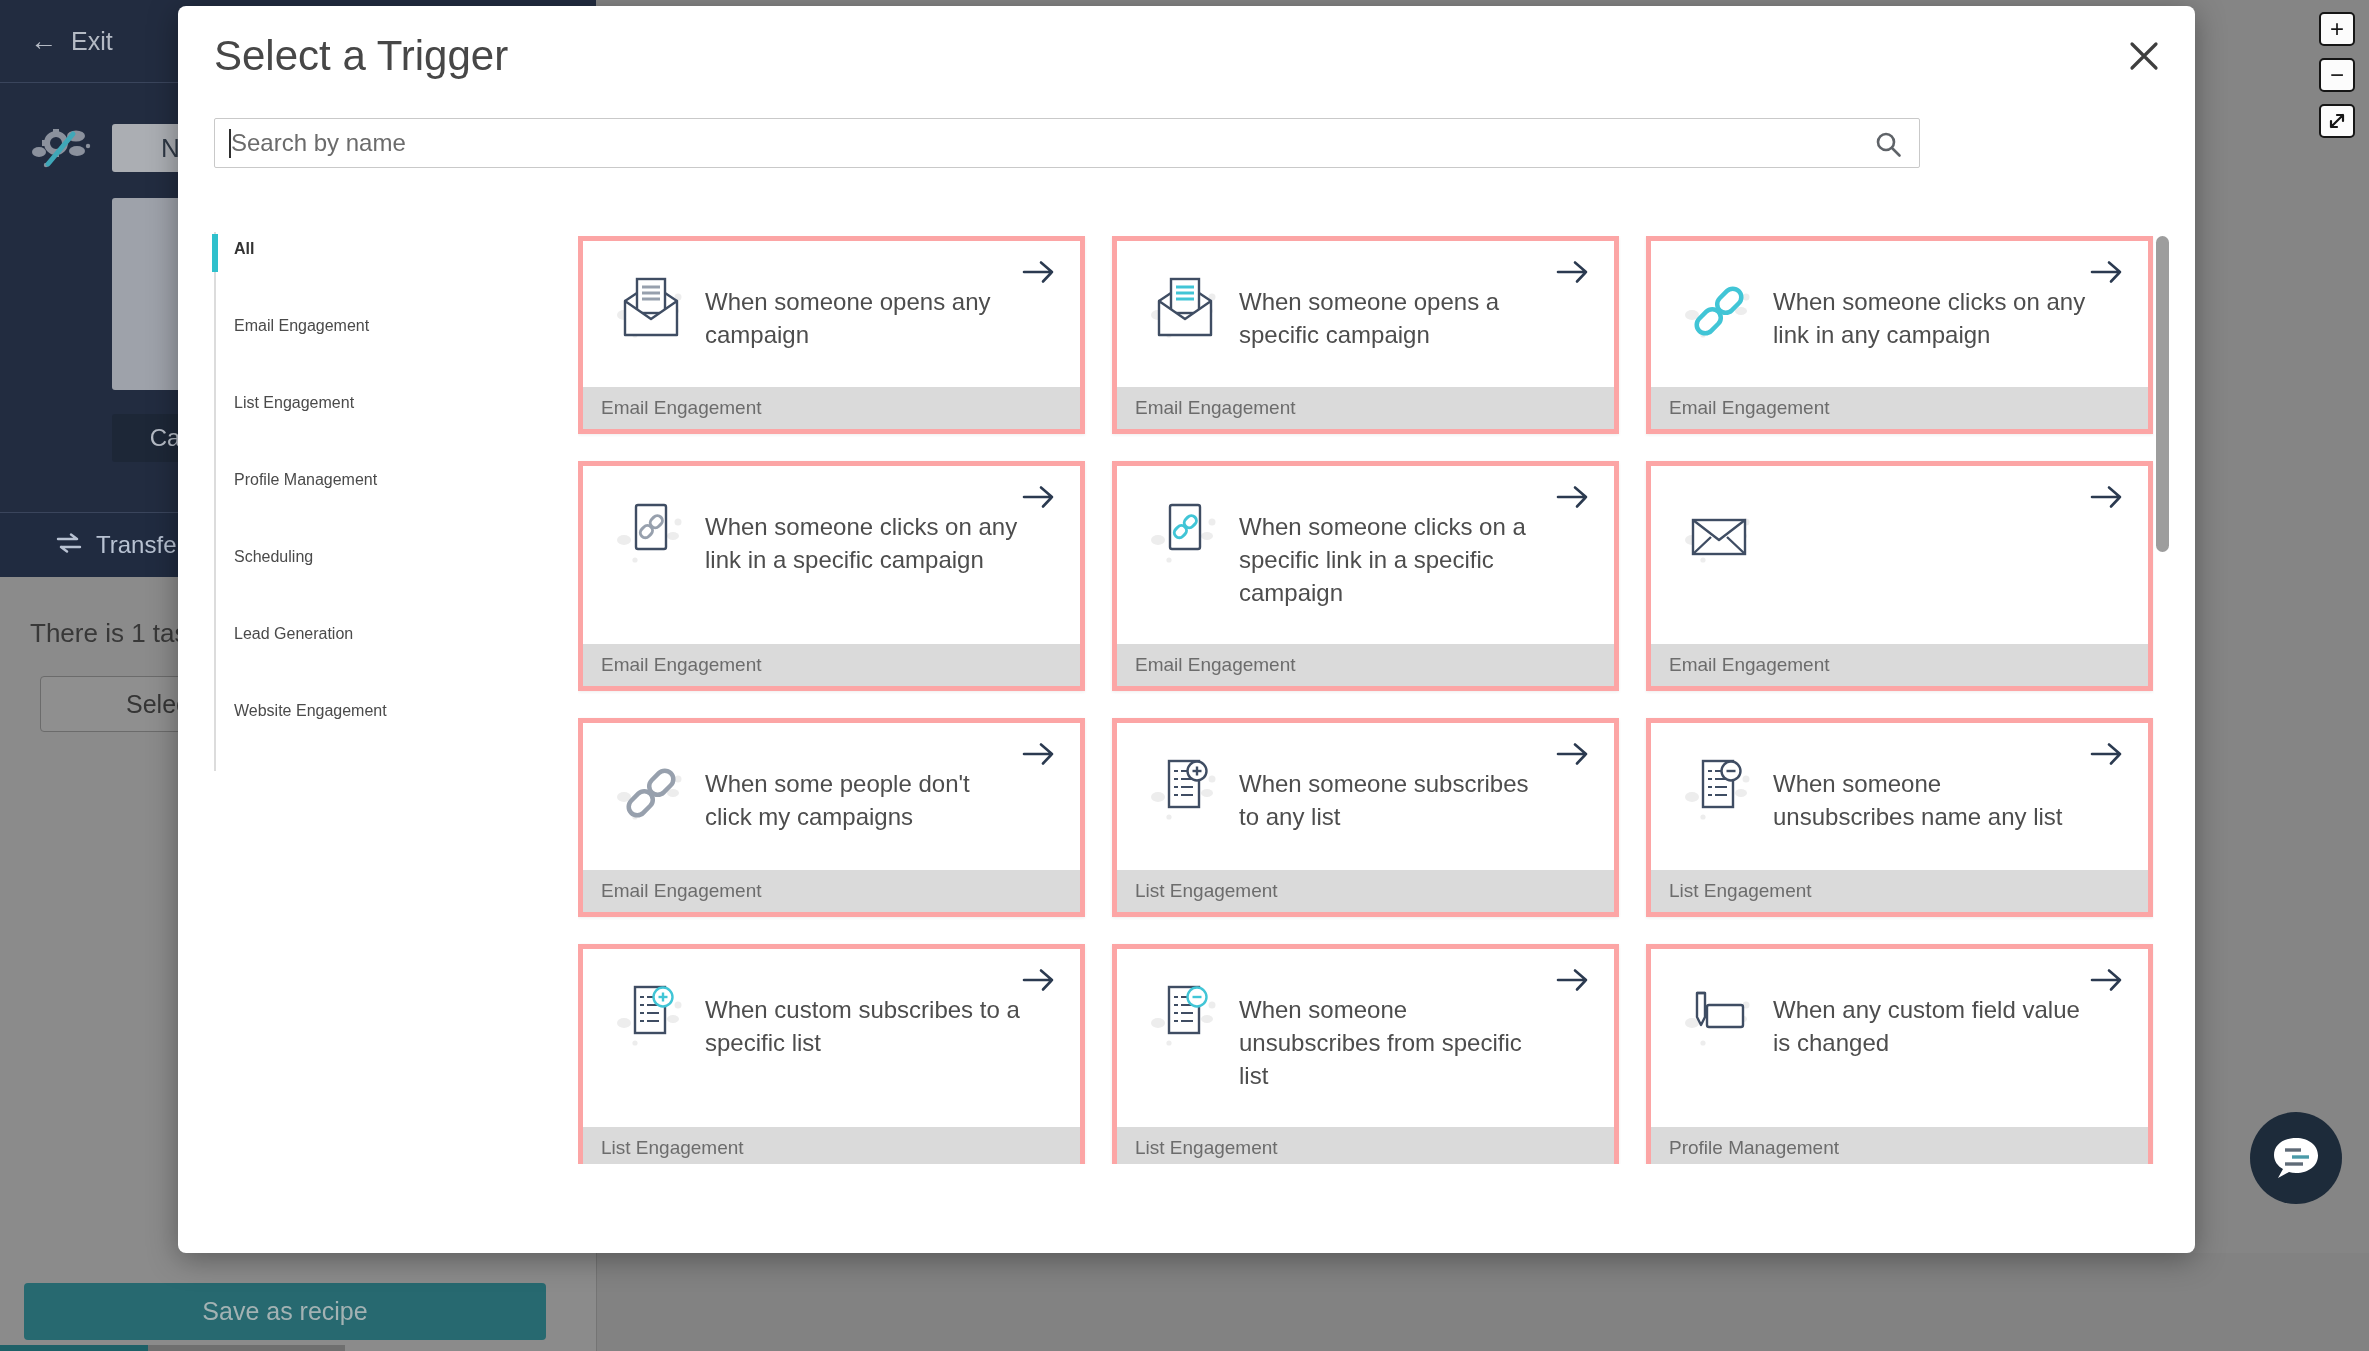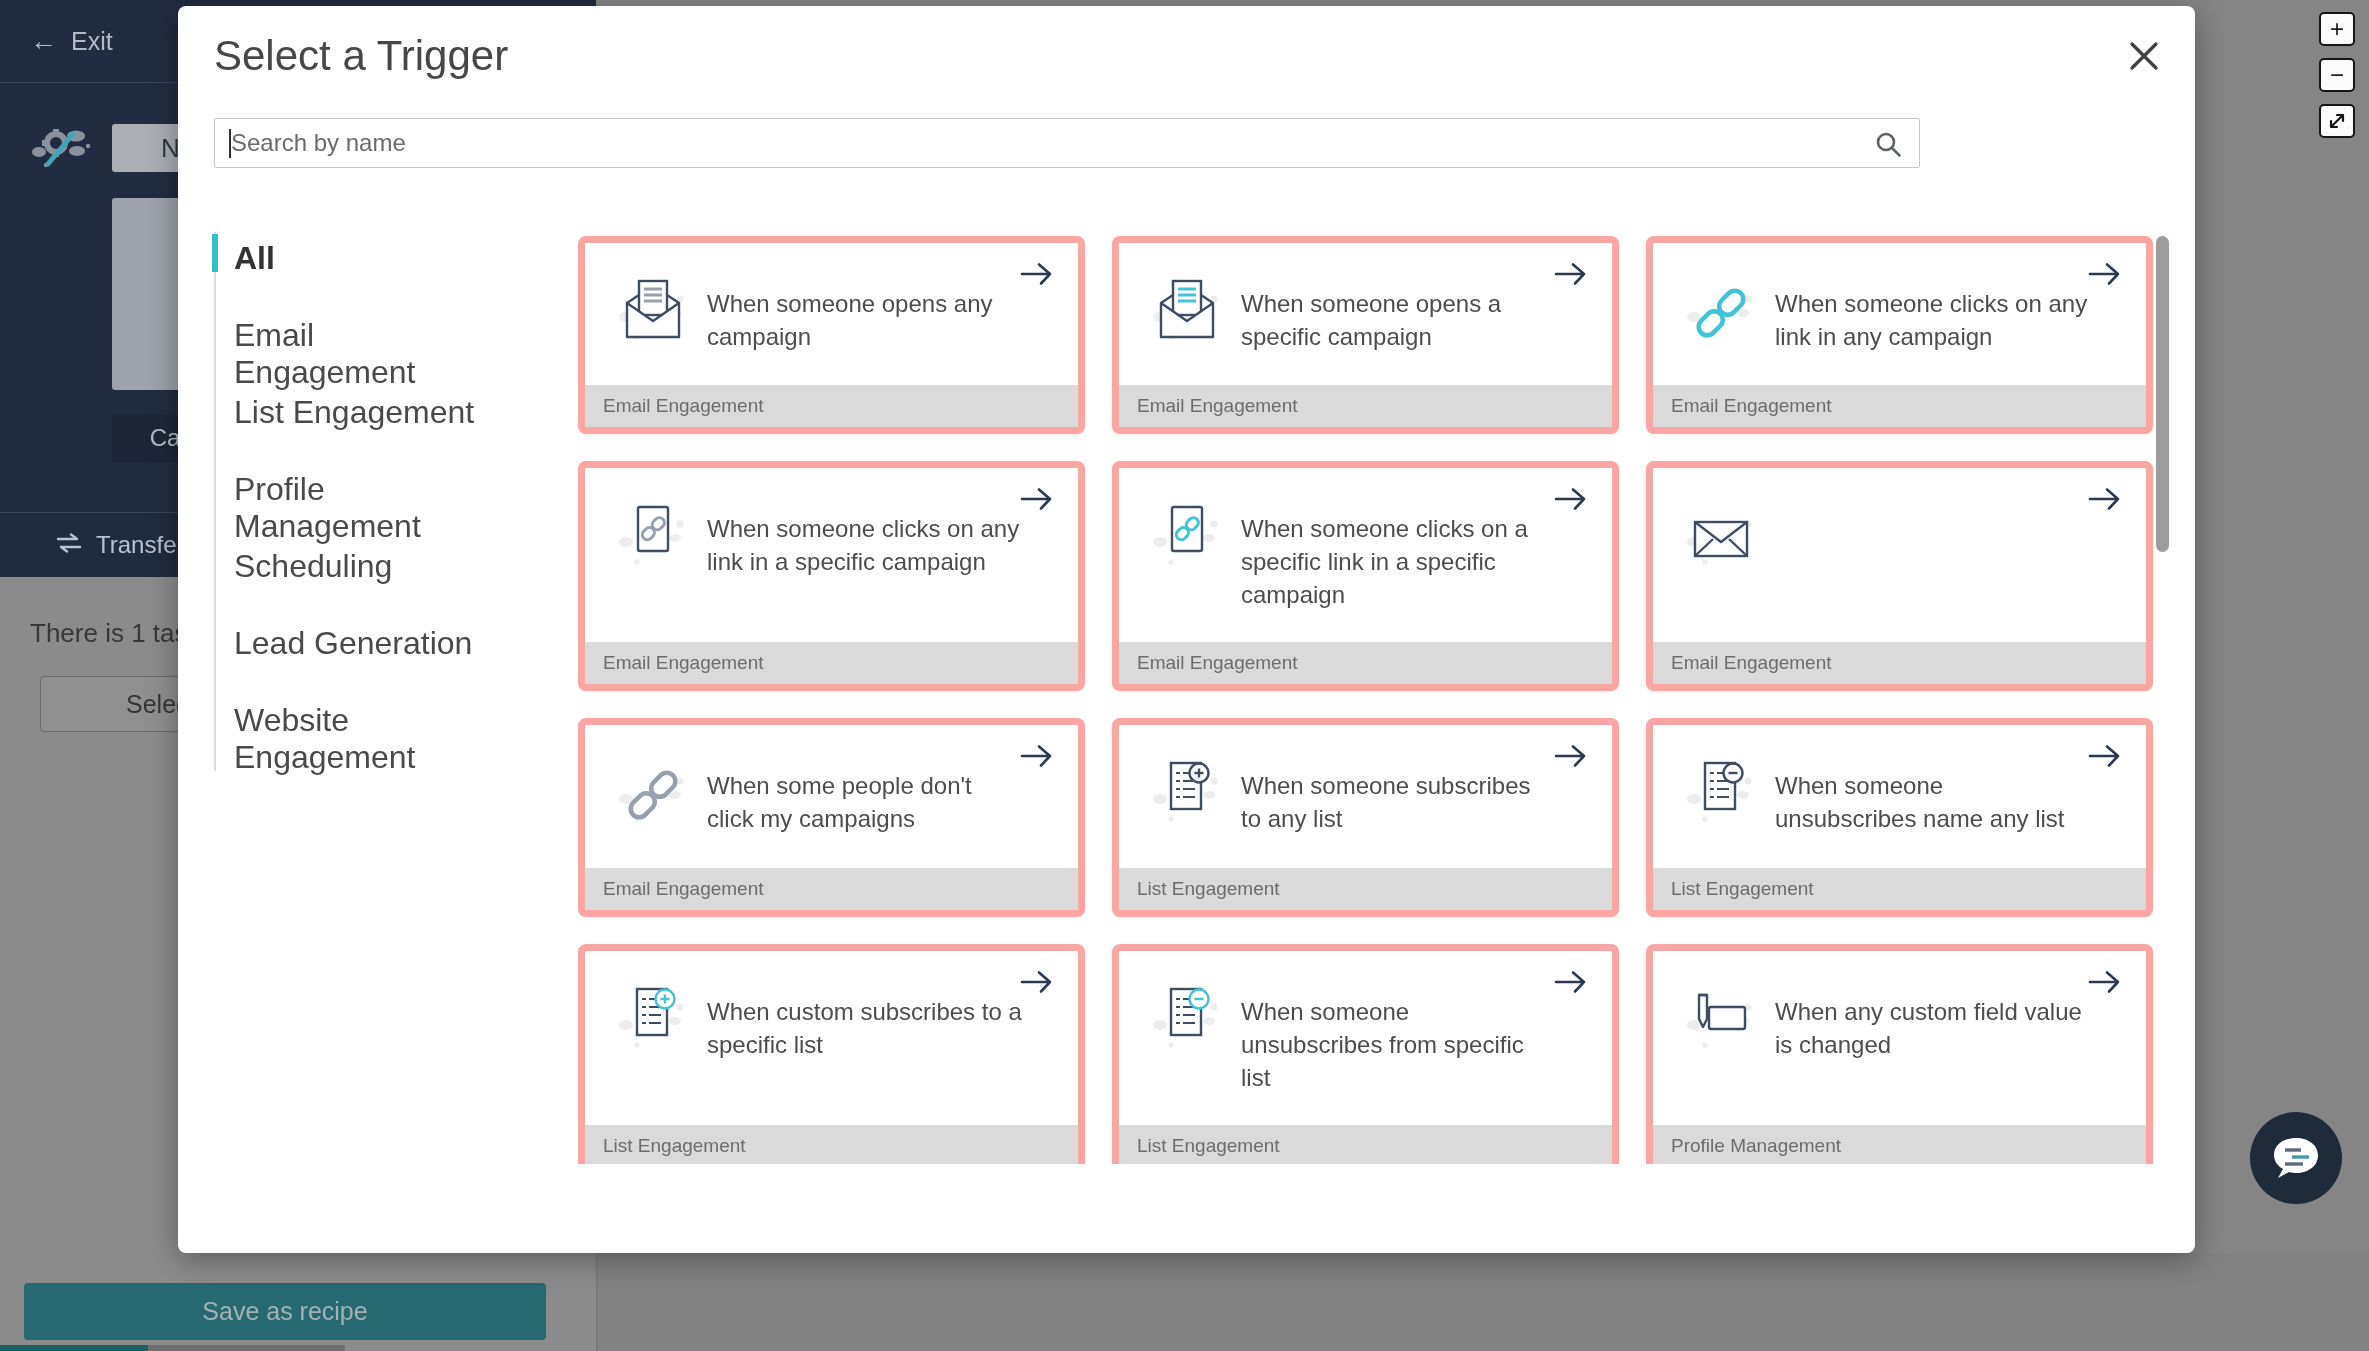--- a/index.html
+++ b/index.html
@@ -35,26 +35,26 @@
   .modal { position:absolute; left:178px; top:6px; width:2017px; height:1247px; background:#ffffff; border-radius:8px; box-shadow:0 6px 30px rgba(0,0,0,0.35); z-index:10; }
   .modal-title { position:absolute; left:36px; top:26px; font-size:42px; font-weight:500; color:#474747; }
   .close-btn { position:absolute; right:34px; top:34px; width:34px; height:34px; background:none; border:none; cursor:pointer; padding:0; }
   .search-box { position:absolute; left:36px; top:112px; width:1706px; height:50px; border:1px solid #c9c9c9; border-radius:2px; background:#fff; }
   .search-input { position:absolute; left:0; top:0; width:100%; height:100%; border:none; outline:none; padding-left:16px; font-size:24px; font-family:inherit; color:#444; background:transparent; }
   .search-input::placeholder { color:#6b6b6b; opacity:1; }
   .search-caret { position:absolute; left:14px; top:10px; width:2px; height:29px; background:#2f2f2f; }
   .search-icon { position:absolute; right:16px; top:10px; }
 
   .category-list { position:absolute; left:36px; top:226px; width:290px; list-style:none; border-left:2px solid #dcdcdc; }
-  .category-item { position:relative; height:77px; padding:8px 0 0 18px; font-size:32px; color:#4a4a4a; cursor:pointer; }
+  .category-item { position:relative; height:77px; padding:8px 0 0 18px; font-size:16px; color:#4a4a4a; cursor:pointer; }
   .category-item.active { font-weight:bold; color:#333333; }
   .category-item.active::before { content:""; position:absolute; left:-4px; top:2px; width:6px; height:38px; background:#2fc0cc; }
 
   .trigger-grid { position:absolute; left:400px; top:230px; width:1576px; height:928px; overflow:hidden; display:grid; grid-template-columns:507px 507px 507px; grid-template-rows:198px 230px 199px 230px; column-gap:27px; row-gap:27px; }
-  .trigger-card { position:relative; background:#fff; border:7px solid #fca5a5; border-radius:8px; box-shadow:0 1px 3px rgba(0,0,0,0.07); cursor:pointer; overflow:hidden; }
+  .trigger-card { position:relative; background:#fff; border:5px solid #fca5a5; border-radius:0; box-shadow:0 1px 3px rgba(0,0,0,0.07); cursor:pointer; overflow:hidden; }
   .card-icon { position:absolute; left:28px; top:30px; width:80px; height:80px; }
   .card-title { position:absolute; left:122px; top:44px; width:315px; font-size:24px; line-height:33px; color:#4d4d4d; }
   .card-arrow { position:absolute; right:24px; top:18px; }
   .card-footer { position:absolute; left:0; bottom:0; width:100%; height:42px; background:#dadada; color:#6c6c6c; font-size:19px; line-height:42px; padding-left:18px; }
 
   .scroll-thumb { position:absolute; left:1978px; top:230px; width:13px; height:316px; background:#9d9d9d; border-radius:7px; cursor:pointer; }
 </style>
 </head>
 <body>
 

